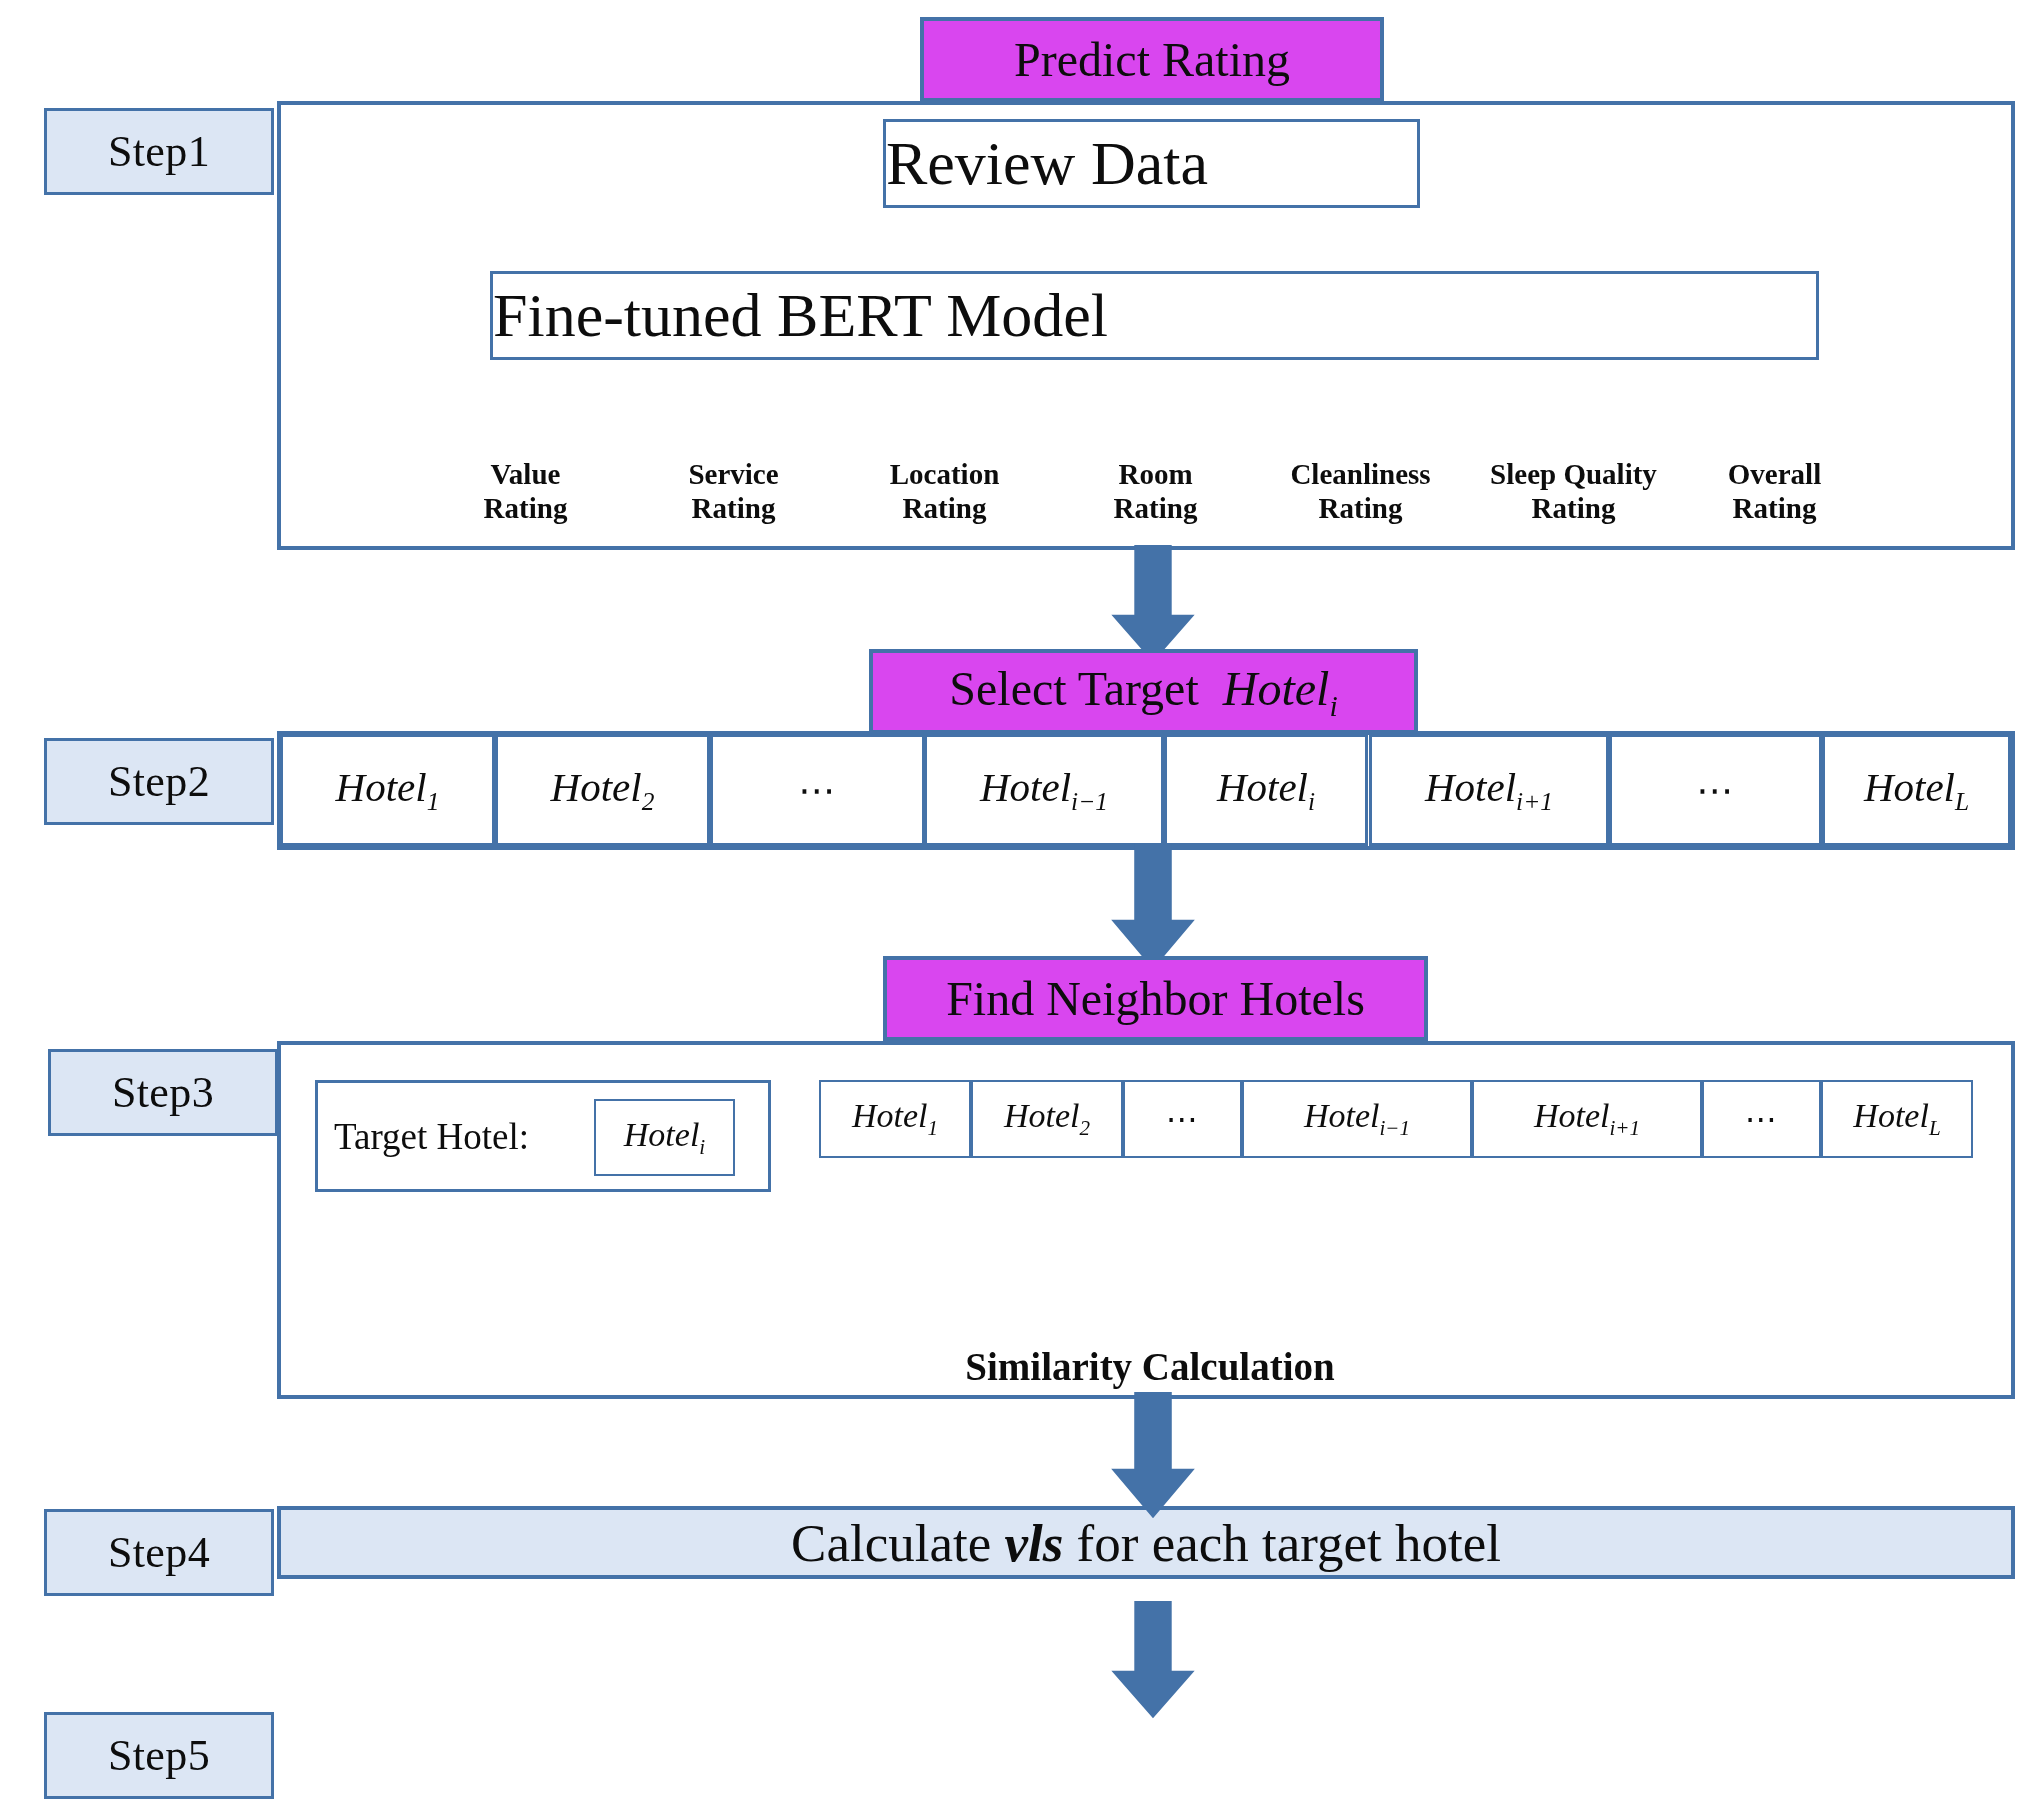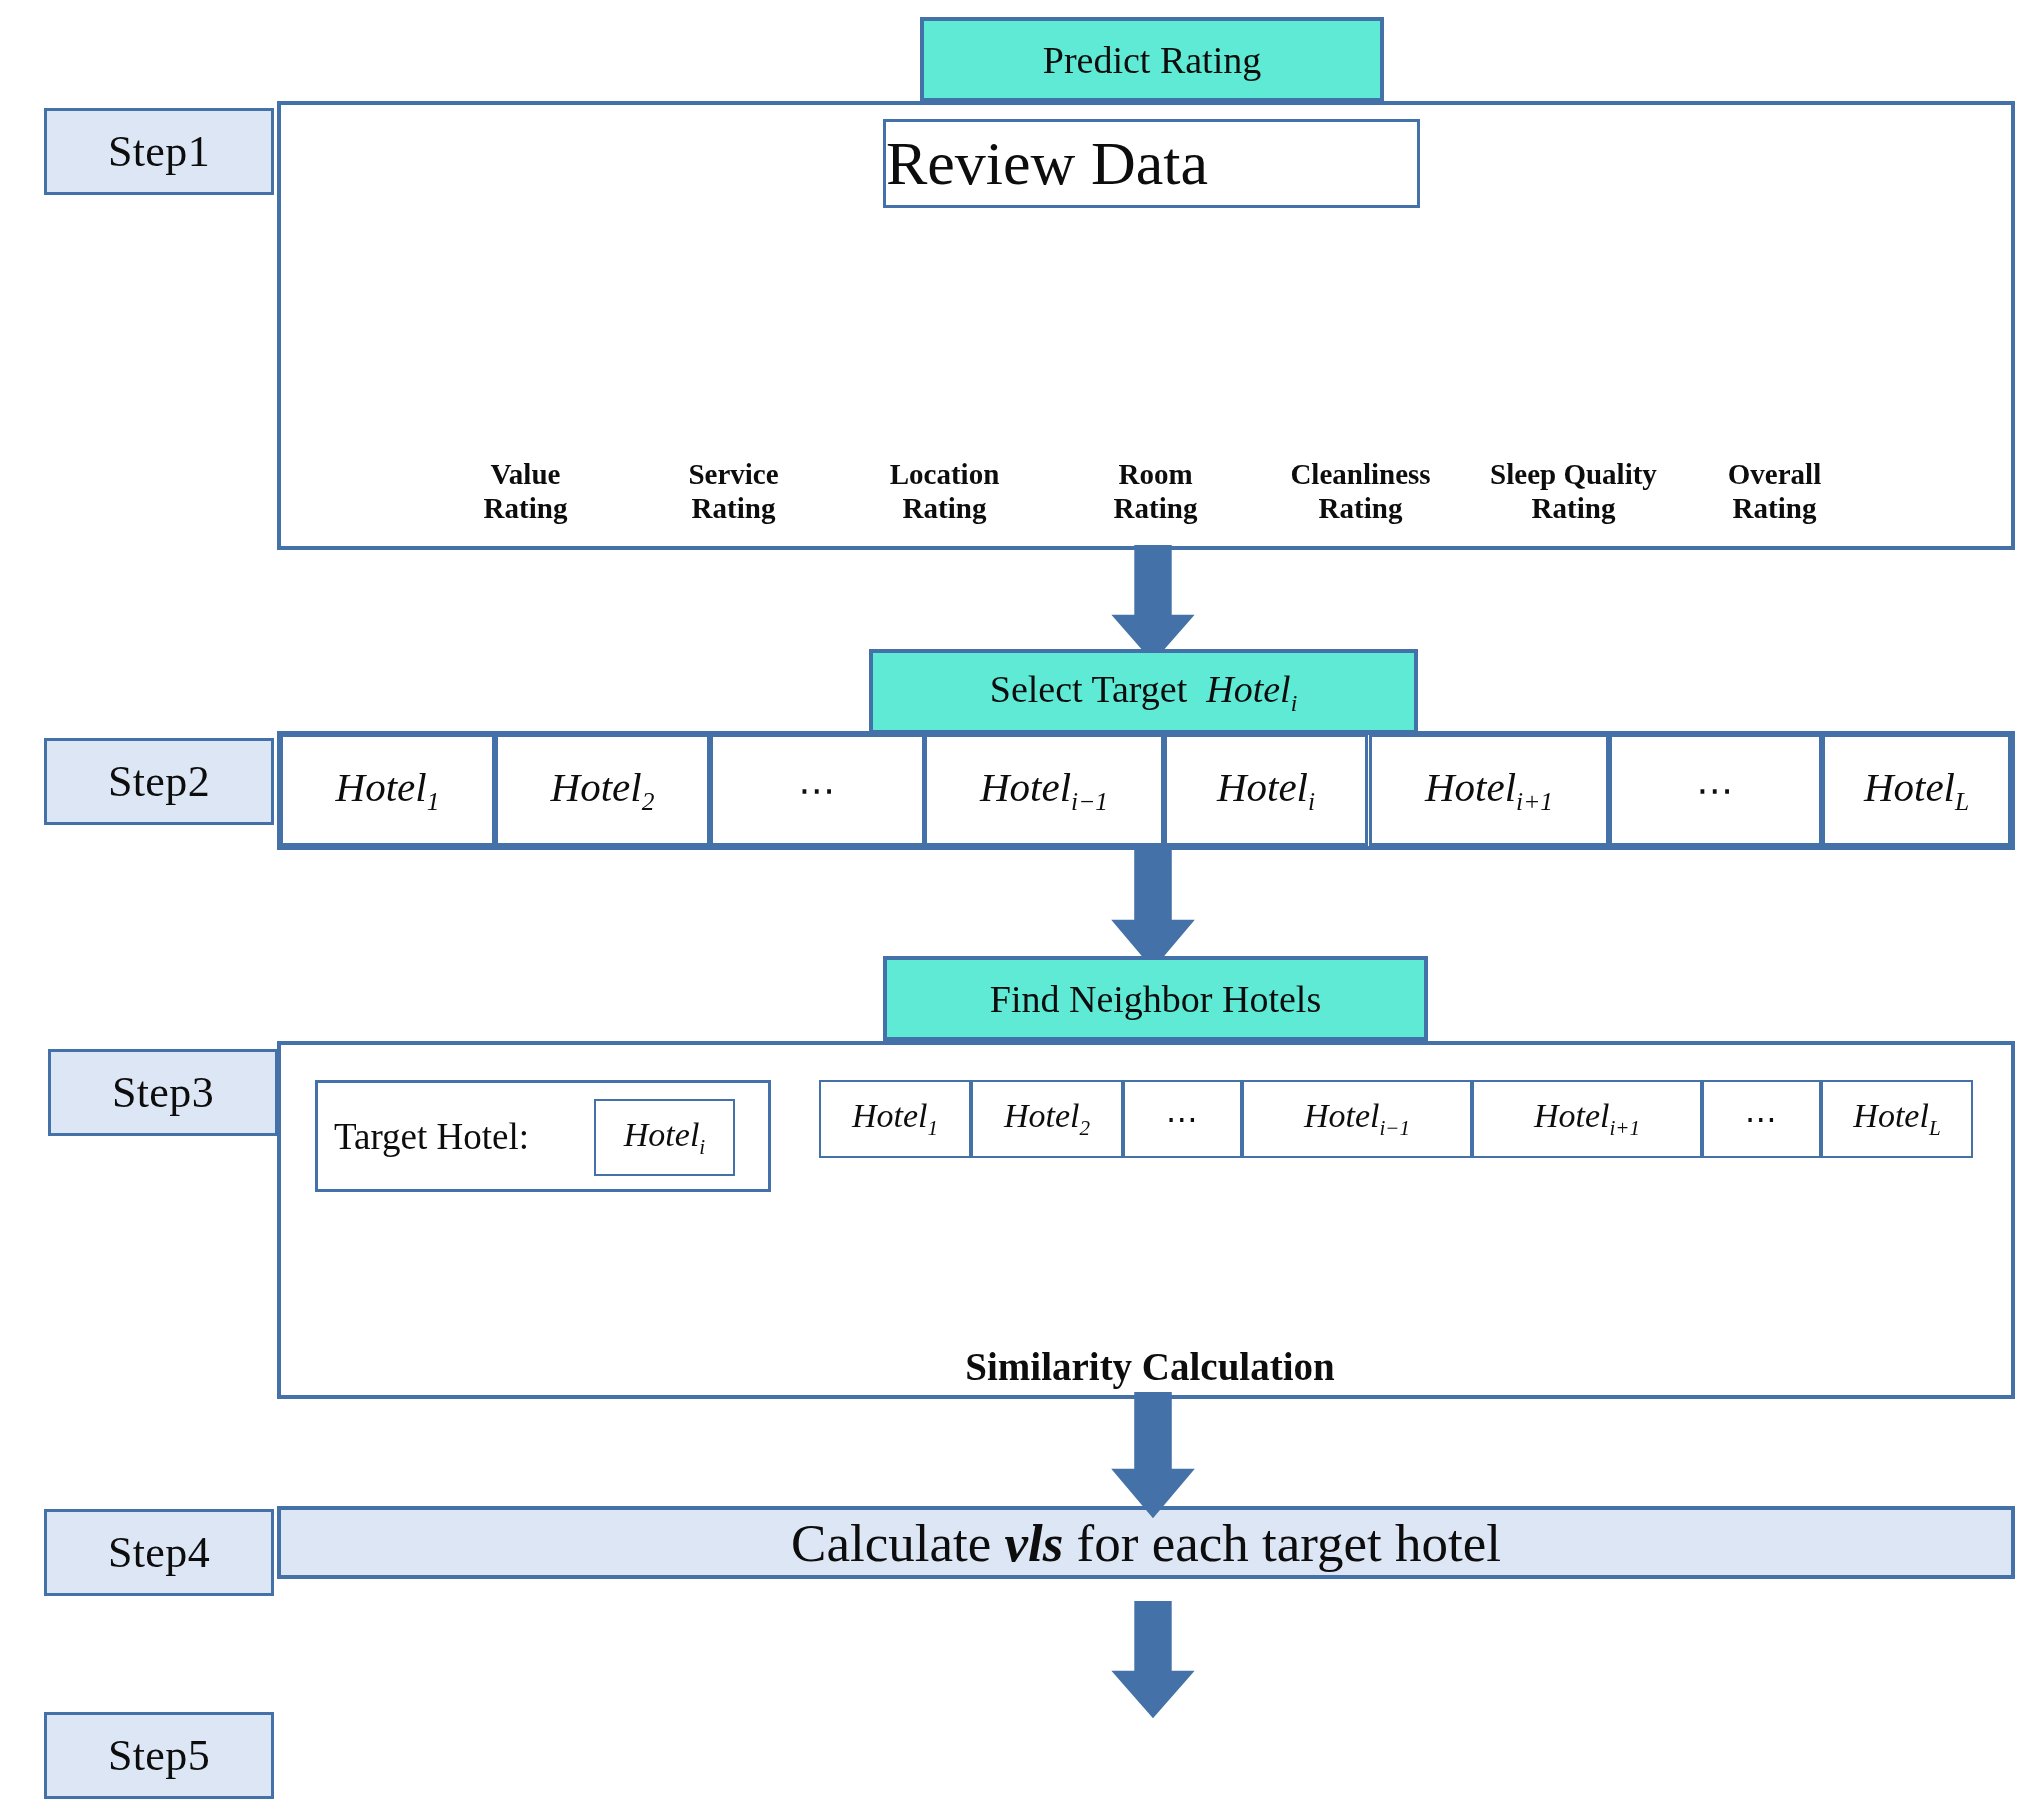--- a/index.html
+++ b/index.html
@@ -19,24 +19,24 @@
   
   .step-tab{
     background:#dce6f4;
     border:3.4px solid #4472a8;
     display:flex;align-items:center;justify-content:center;
     font-size:44px;
     letter-spacing:0.4px;
     z-index:6;
   }
   .hdr-chip{
-    background:#5eead4;
+    background:#d946ef;
     border:4.3px solid #4472a8;
     display:flex;align-items:center;justify-content:center;
-    font-size:38px;
+    font-size:48px;
     z-index:7;
     white-space:nowrap;
     text-align:right;
   }
   .panel{
     background:#ffffff;
     border:4.3px solid #4472a8;
     z-index:2;
   }
   .band{
@@ -115,20 +115,23 @@
     <span>Predict Rating</span>
   </div>
 
   <div class="abs plainbox" style="left:883px;top:119px;width:537px;height:89px;">
     <span>Review Data</span>
   </div>
 
   <div class="abs thinv" style="left:1149px;top:209px;width:5.1px;height:51px;"></div>
   <div class="abs arrowhead" style="left:1136px;top:252px;"></div>
 
+  <div class="abs plainbox" style="left:490px;top:271px;width:1329px;height:89px;">
+    <span>Fine-tuned BERT Model</span>
+  </div>
 
   <div class="abs thinv" style="left:521px;top:360px;width:4.3px;height:77px;"></div>
   <div class="abs arrowhead" style="left:509px;top:430px;"></div>
 
   <div class="abs thinv" style="left:729px;top:360px;width:4.3px;height:77px;"></div>
   <div class="abs arrowhead" style="left:716px;top:430px;"></div>
 
   <div class="abs thinv" style="left:940px;top:360px;width:4.3px;height:77px;"></div>
   <div class="abs arrowhead" style="left:928px;top:430px;"></div>
 

